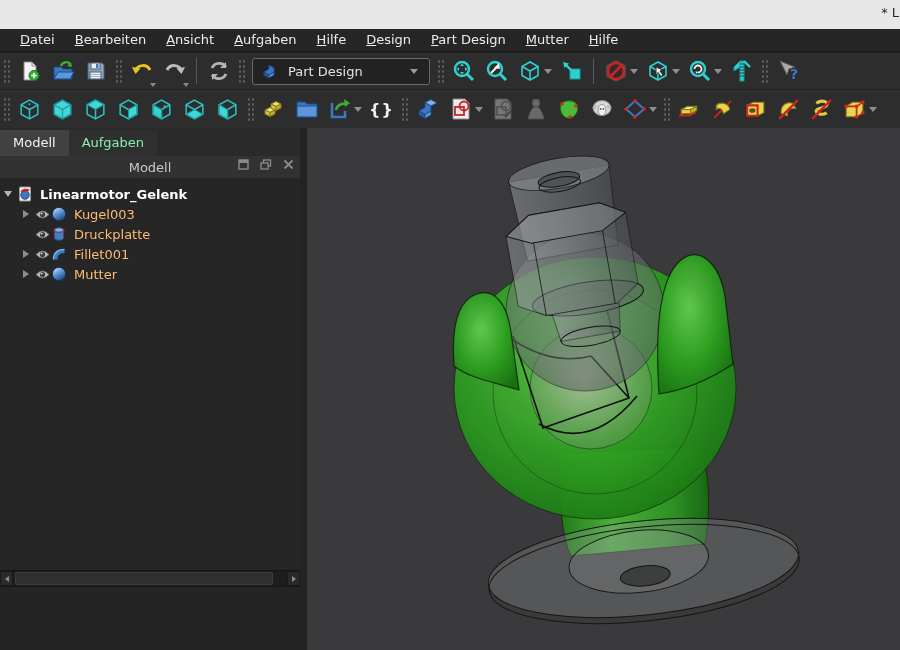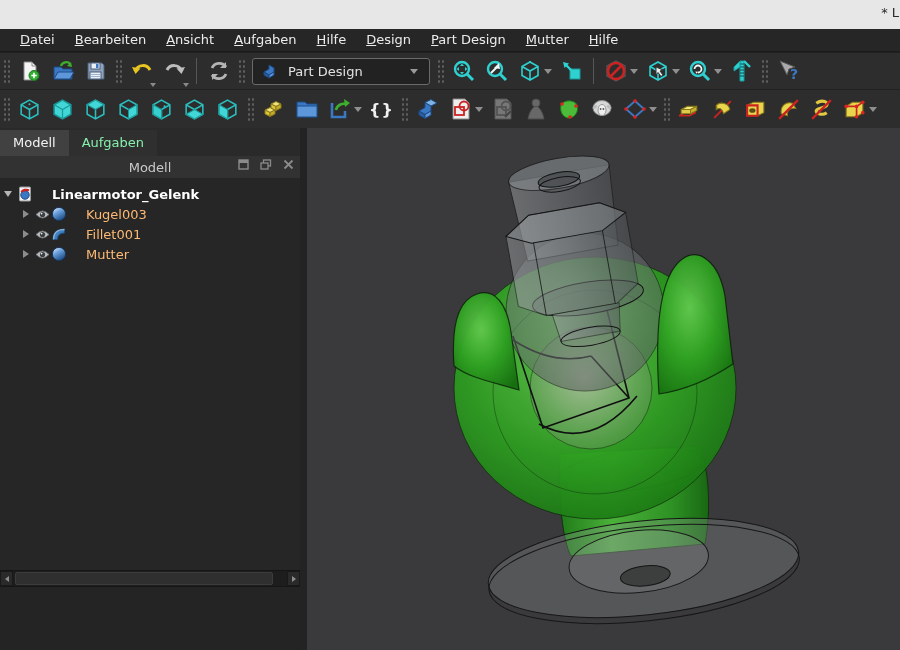--- a/index.html
+++ b/index.html
@@ -56,21 +56,21 @@
   .dock-header { height:22px; background:#323232; display:flex; align-items:center; flex:none;
                  position:relative; }
   .dock-title { flex:1; text-align:center; font-size:13px; color:#c9c9c9; }
   .dock-btns { position:absolute; right:6px; top:3px; display:flex; gap:11px; }
   .dock-btns svg { display:block; }
 
   
   .tree { flex:1; background:#262626; padding-top:6px; overflow:hidden; }
   .tree-row { height:20px; display:flex; align-items:center; font-size:13px; color:#fdba74; }
   .tree-row.root { font-weight:bold; color:#ffffff; }
-  .tree-row .lbl { margin-left:18px; white-space:nowrap; }
+  .tree-row .lbl { margin-left:6px; white-space:nowrap; }
   .expander { width:16px; flex:none; display:flex; justify-content:center; }
   .tri-right { width:0; height:0; border-top:4px solid transparent; border-bottom:4px solid transparent;
                border-left:6px solid #8d8d8d; }
   .tri-down { width:0; height:0; border-left:4px solid transparent; border-right:4px solid transparent;
               border-top:6px solid #b5b5b5; }
   .indent { width:18px; flex:none; }
   .eye { width:16px; flex:none; display:flex; justify-content:center; }
   .ticon { width:18px; flex:none; display:flex; justify-content:center; }
 
   
@@ -501,20 +501,41 @@
                   <stop offset=".45" stop-color="#6aa0dd"></stop>
                   <stop offset="1" stop-color="#1d4e86"></stop>
             </linearGradient>
               </defs>
             <circle cx="8" cy="8" r="6.6" fill="url(#sg1)" stroke="#16365e"></circle>
           </svg>
         </span>
         <span class="lbl">Kugel003</span>
       </div>
 
+      <div class="tree-row">
+        <span class="indent"></span>
+        <span class="expander"></span>
+        <span class="eye">
+          <svg width="15" height="11" viewBox="0 0 15 11">
+            <path d="M1 5.5 Q7.5 -1.5 14 5.5 Q7.5 12.5 1 5.5 Z" fill="#b9bcbe" stroke="#6f7274"></path>
+            <circle cx="7.5" cy="5.5" r="2.6" fill="#3a3d3f"></circle>
+              <circle cx="6.6" cy="4.6" r=".9" fill="#e8eaeb"></circle>
+          </svg>
+        </span>
+        <span class="ticon">
+          <svg width="16" height="16" viewBox="0 0 16 16">
+            <path d="M3.5 4 v8 a4.5 2.2 0 0 0 9 0 v-8 z" fill="#3f7fc0" stroke="#1d4e86"></path>
+            <ellipse cx="8" cy="4" rx="4.5" ry="2.2" fill="#7fb2e0" stroke="#1d4e86"></ellipse>
+            <path d="M3.5 4 v8 M12.5 4 v8" stroke="#dd2222" stroke-width="1.3" stroke-dasharray="2 1.6"></path>
+            <circle cx="3.5" cy="4" r="1" fill="#dd2222"></circle>
+              <circle cx="12.5" cy="4" r="1" fill="#dd2222"></circle>
+          </svg>
+        </span>
+        <span class="lbl">Druckplatte</span>
+      </div>
 
       <div class="tree-row">
         <span class="indent"></span>
         <span class="expander">
             <span class="tri-right"></span>
           </span>
         <span class="eye">
           <svg width="15" height="11" viewBox="0 0 15 11">
             <path d="M1 5.5 Q7.5 -1.5 14 5.5 Q7.5 12.5 1 5.5 Z" fill="#b9bcbe" stroke="#6f7274"></path>
             <circle cx="7.5" cy="5.5" r="2.6" fill="#3a3d3f"></circle>

